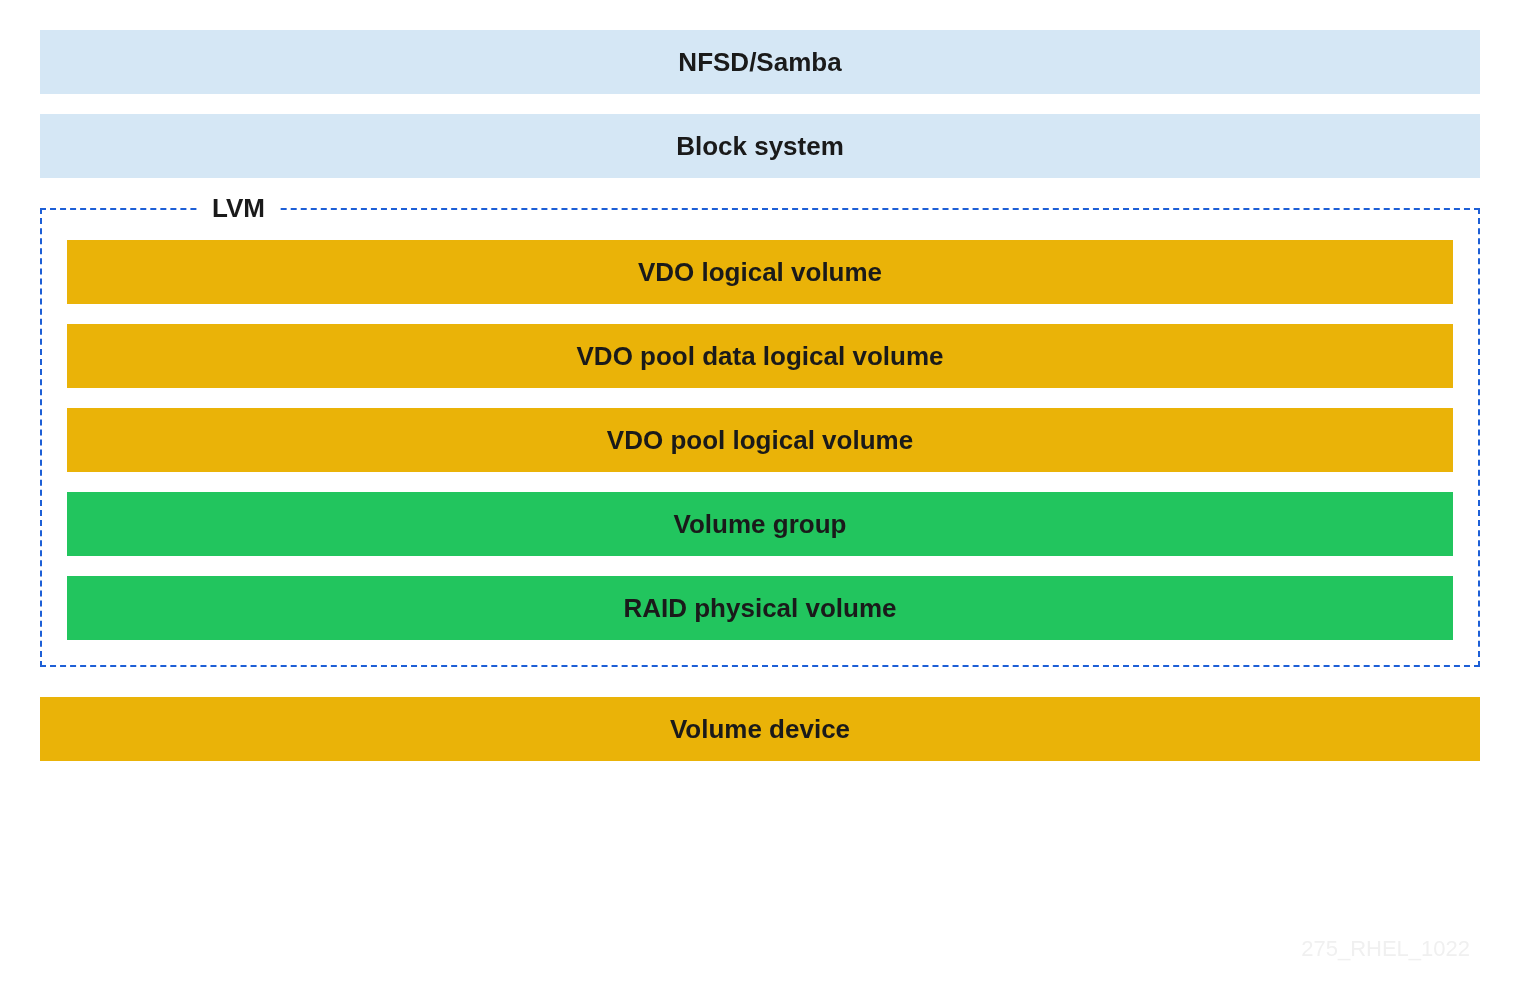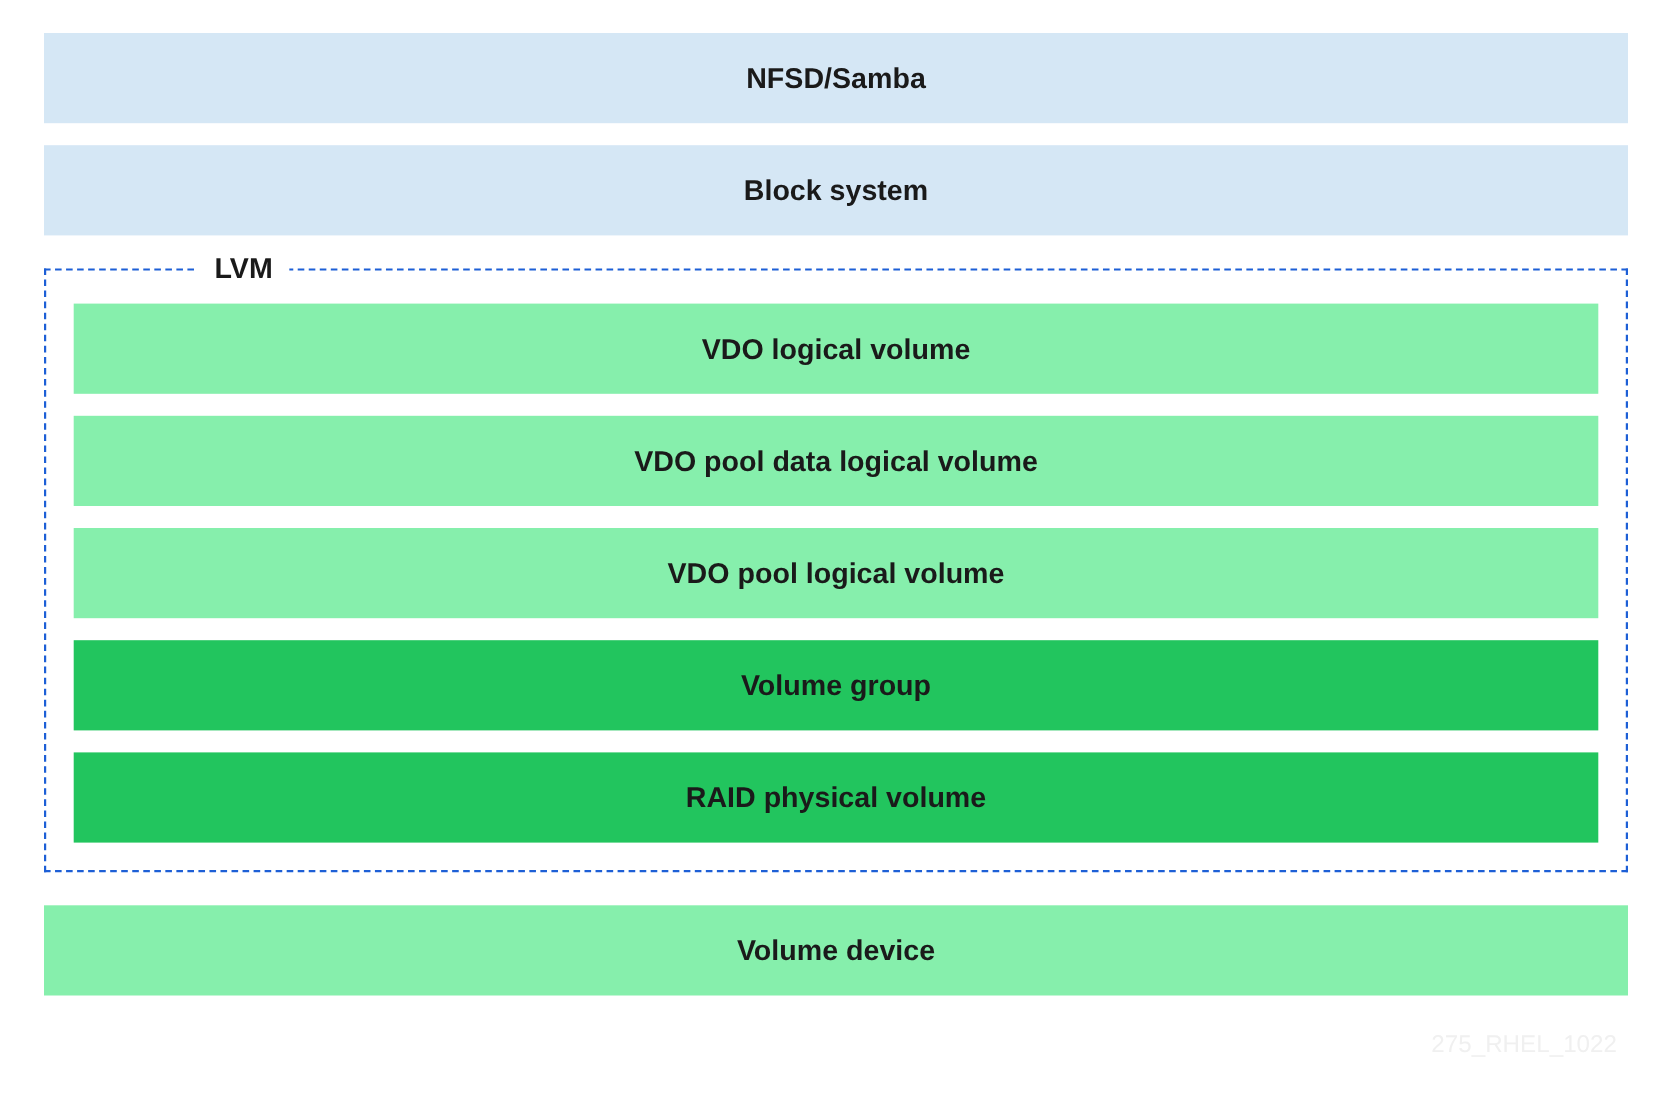--- a/index.html
+++ b/index.html
@@ -8,49 +8,49 @@
       box-sizing: border-box;
     }
     body {
       font-family: -apple-system, BlinkMacSystemFont, "Segoe UI", Helvetica, Arial, sans-serif;
       background: #fff;
       width: 1520px;
       height: 1002px;
       padding: 30px 40px;
     }
     .layer {
-      height: 82px;
+      height: 64px;
       display: flex;
       align-items: center;
       justify-content: center;
       font-size: 26px;
       font-weight: 600;
       color: #1a1a1a;
       margin-bottom: 20px;
     }
     .layer-light-blue {
       background-color: #d5e7f5;
     }
     .layer-grey {
-      background-color: #86efac;
+      background-color: #eab308;
     }
     .layer-blue {
       background-color: #22c55e;
     }
     .lvm-container {
       position: relative;
       border: 2px dashed #1d5fd6;
       padding: 30px 25px 5px 25px;
       margin-top: 30px;
       margin-bottom: 30px;
     }
     .lvm-label {
       position: absolute;
       top: -17px;
-      left: 138px;
+      left: 155px;
       background: #fff;
       padding: 0 15px;
       font-size: 26px;
       font-weight: 700;
       color: #1a1a1a;
     }
     .bottom-section {
       margin-top: 30px;
     }
     .watermark {

